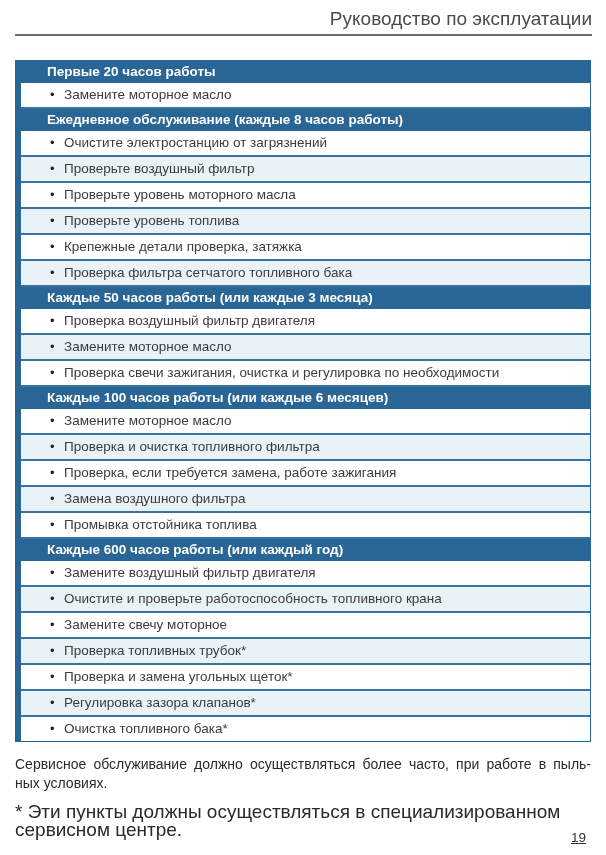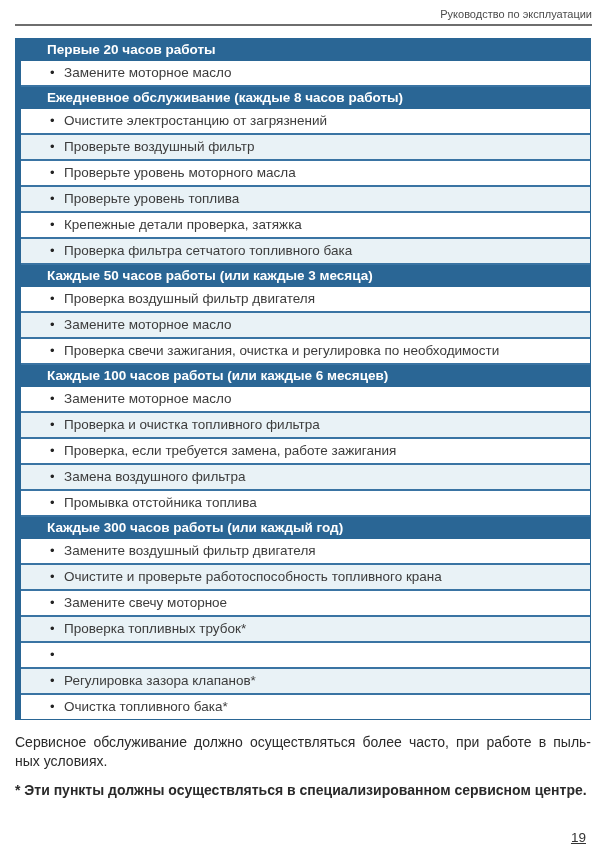--- a/index.html
+++ b/index.html
@@ -13,31 +13,31 @@
   body{
     width:606px;height:855px;
     background:#ffffff;
     font-family:"Liberation Sans", sans-serif;
     position:relative;
     overflow:hidden;
   }
   .page-header{
     margin:8px 14px 0 15px;
     text-align:right;
-    font-size:11px;
+    font-size:19px;
     color:#4b4b4b;
     padding-bottom:4px;
   }
   .header-rule{
     margin:0 14px 0 15px;
     border-bottom:2px solid #6e6e6e;
     height:0;
   }
   .maintenance-table{
-    margin:12px 15px 0 15px;
+    margin:24px 15px 0 15px;
     width:576px;
     border-left:6px solid var(--blue);
     border-right:1px solid var(--blue);
     border-top:1px solid var(--blue);
     border-bottom:1px solid var(--blue);
   }
   .section-header{
     background:var(--blue);
     color:#ffffff;
     font-weight:bold;
@@ -72,24 +72,23 @@
     font-size:14px;
     line-height:19px;
     color:#2a2a2a;
   }
   .note-line1{
     text-align:justify;
     text-align-last:justify;
   }
   .footnote{
     margin:10px 15px 0 15px;
-    font-size:14px;
+    font-size:19px;
     line-height:18px;
     color:#2a2a2a;
-    font-weight:bold;
   }
   .page-number{
     position:absolute;
     right:20px;
     bottom:10px;
     font-size:13.5px;
     color:#333333;
     text-decoration:underline;
   }
 </style>
@@ -157,39 +156,40 @@
       <span class="item-text">Проверка, если требуется замена, работе зажигания</span>
     </div>
     <div class="item-row alt">
       <span class="bullet">•</span>
       <span class="item-text">Замена воздушного фильтра</span>
     </div>
     <div class="item-row">
       <span class="bullet">•</span>
       <span class="item-text">Промывка отстойника топлива</span>
     </div>
-    <div class="section-header not-first">Каждые 300 часов работы (или каждый год)</div>
+    <div class="section-header not-first">Каждые 600 часов работы (или каждый год)</div>
     <div class="item-row first">
       <span class="bullet">•</span>
       <span class="item-text">Замените воздушный фильтр двигателя</span>
     </div>
     <div class="item-row alt">
       <span class="bullet">•</span>
       <span class="item-text">Очистите и проверьте работоспособность топливного крана</span>
     </div>
     <div class="item-row">
       <span class="bullet">•</span>
       <span class="item-text">Замените свечу моторное</span>
     </div>
     <div class="item-row alt">
       <span class="bullet">•</span>
       <span class="item-text">Проверка топливных трубок*</span>
     </div>
     <div class="item-row">
       <span class="bullet">•</span>
+      <span class="item-text">Проверка и замена угольных щеток*</span>
     </div>
     <div class="item-row alt">
       <span class="bullet">•</span>
       <span class="item-text">Регулировка  зазора клапанов*</span>
     </div>
     <div class="item-row">
       <span class="bullet">•</span>
       <span class="item-text">Очистка топливного бака*</span>
     </div>
   </div>

